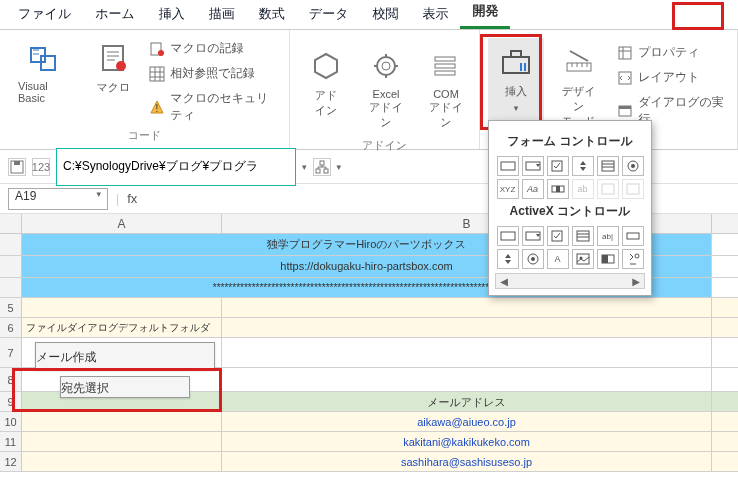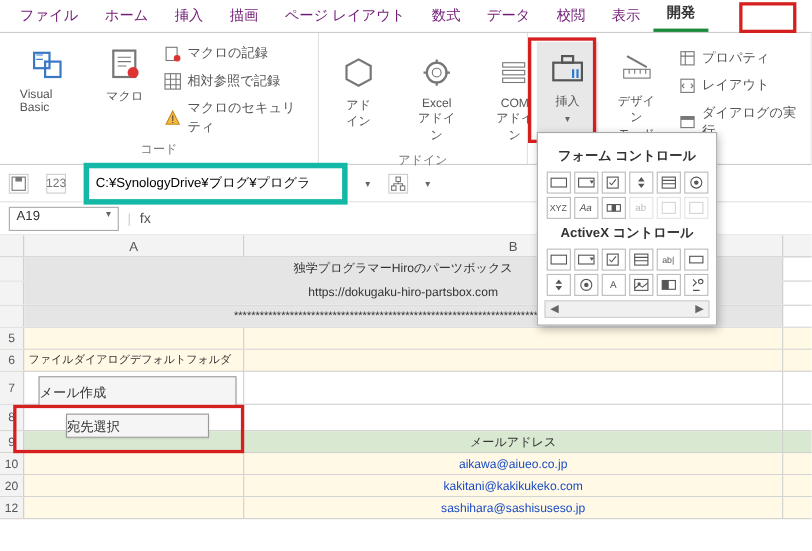--- a/index.html
+++ b/index.html
@@ -1,49 +1,49 @@
 <!DOCTYPE html>
 <html><head>
 <meta charset="utf-8">
 <style>
 *{box-sizing:border-box;margin:0;padding:0;font-family:"Meiryo","Yu Gothic",sans-serif}
 body{background:#fff;font-size:12px;color:#333;width:738px;height:501px;overflow:hidden;position:relative}
 .tabs{display:flex;gap:0;padding:2px 6px 0;border-bottom:1px solid #ccc;height:30px;align-items:flex-end}
-.tab{padding:5px 12px 6px;font-size:13px;color:#701a75;cursor:pointer}
+.tab{padding:5px 12px 6px;font-size:13px;color:#0f172a;cursor:pointer}
 .tab.active{color:#333;border-bottom:3px solid #1a8a3a;font-weight:bold}
 .rb{display:flex;border-bottom:1px solid #ccc;height:120px;background:#fff}
 .group{display:flex;flex-direction:column;border-right:1px solid #e0e0e0;padding:4px 8px}
 .group-label{text-align:center;font-size:11px;color:#777;margin-top:auto;padding:2px 0}
 .big-btn{display:flex;flex-direction:column;align-items:center;gap:4px;padding:6px 10px;font-size:11px;color:#555;cursor:pointer}
 .big-icon{width:36px;height:36px;display:flex;align-items:center;justify-content:center}
 .mini-row{display:flex;align-items:center;gap:5px;padding:2px 4px;font-size:12px;color:#555;cursor:pointer}
 .mini-row .ic{width:16px;height:16px;display:inline-flex;align-items:center;justify-content:center}
 .group-code{width:290px}
 .group-code-inner{display:flex;gap:4px}
 .group-addin{width:190px}
 .group-ctrl{width:140px}
-.addin-row{display:flex;gap:15px;justify-content:flex-start;padding-top:8px}
-.subbar{display:flex;align-items:center;gap:16px;padding:6px 8px;border-bottom:1px solid #e0e0e0;height:34px}
+.addin-row{display:flex;gap:4px;justify-content:flex-start;padding-top:8px}
+.subbar{display:flex;align-items:center;gap:6px;padding:6px 8px;border-bottom:1px solid #e0e0e0;height:34px}
 .subbar .ic{width:18px;height:18px;display:inline-flex;align-items:center;justify-content:center;border:1px solid #ccc;font-size:10px;color:#777}
-.subbar input{flex:0 0 240px;height:38px;border:5px solid #14b8a6;padding:0 6px;font-size:12px}
+.subbar input{flex:0 0 240px;height:38px;border:1px solid #14b8a6;padding:0 6px;font-size:12px}
 .namebox-row{display:flex;align-items:center;gap:8px;padding:4px 8px;height:30px;border-bottom:1px solid #e0e0e0}
 .namebox{width:100px;height:22px;border:1px solid #aaa;padding:0 6px;font-size:12px;display:flex;align-items:flex-start}
 .fx{color:#555;font-size:13px}
 .grid{position:relative}
 .col-headers{display:flex;height:20px;background:#f3f3f3;border-bottom:1px solid #ccc}
 .corner{width:22px;border-right:1px solid #ccc}
 .ch{flex:0 0 auto;text-align:center;font-size:12px;color:#555;border-right:1px solid #ccc;line-height:20px}
 .ch-a{width:200px}
 .ch-b{width:490px}
 .row{display:flex;height:20px;border-bottom:1px solid #d0d0d0}
 .rh{width:22px;background:#f3f3f3;border-right:1px solid #ccc;text-align:center;font-size:11px;color:#555;line-height:20px}
 .cell{border-right:1px solid #d0d0d0;padding:0 4px;font-size:11px;line-height:20px;overflow:hidden;white-space:nowrap}
 .ca{width:200px}
 .cb{width:490px;text-align:center}
-.merged{width:690px;text-align:center;background:#e5e5e5}
+.merged{width:690px;text-align:center;background:#7dd3fc}
 .link{color:#1a4bc4;}
 .bg-cream{background:#fff9e6}
 .bg-green{background:#d9e8d0}
 .btn-overlay{position:absolute;border:1px solid #999;background:#f5f5f5;text-align:left;font-size:12px;line-height:28px;box-shadow:0 1px 2px rgba(0,0,0,0.15)}
 .redbox{position:absolute;border:3px solid #d62020;pointer-events:none}
 .popup{position:absolute;top:120px;left:488px;width:164px;background:#fff;border:1px solid #aaa;box-shadow:2px 3px 8px rgba(0,0,0,0.3);padding:8px 6px 6px;z-index:50}
 .popup h4{font-size:12px;font-weight:bold;margin:4px 0 6px;text-align:center}
 .popup-grid{display:grid;grid-template-columns:repeat(6,22px);gap:3px;justify-content:center;margin-bottom:0}
 .pi{width:22px;height:20px;border:1px solid #bbb;display:flex;align-items:center;justify-content:center;font-size:9px;color:#555;background:#fff;cursor:pointer}
 .scrollbar{height:16px;background:#f0f0f0;border:1px solid #ccc;display:flex;align-items:center;margin-top:4px}
@@ -53,21 +53,20 @@
 svg{display:block}
 </style>
 </head>
 <body>
 
 <div class="tabs">
   <div class="tab">ファイル</div>
   <div class="tab">ホーム</div>
   <div class="tab">挿入</div>
   <div class="tab">描画</div>
-  <div class="tab">ページ レイアウト</div>
   <div class="tab">数式</div>
   <div class="tab">データ</div>
   <div class="tab">校閲</div>
   <div class="tab">表示</div>
   <div class="tab active">開発</div>
 </div>
 
 <div class="rb">
   <div class="group group-code">
     <div class="group-code-inner">
@@ -291,21 +290,21 @@
       <div class="rh">9</div>
       <div class="cell ca"></div>
       <div class="cell cb">メールアドレス</div>
     </div>
   <div class="row bg-cream">
       <div class="rh">10</div>
       <div class="cell ca"></div>
       <div class="cell cb link">aikawa@aiueo.co.jp</div>
     </div>
   <div class="row bg-cream">
-      <div class="rh">20</div>
+      <div class="rh">11</div>
       <div class="cell ca"></div>
       <div class="cell cb link">kakitani@kakikukeko.com</div>
     </div>
   <div class="row bg-cream">
       <div class="rh">12</div>
       <div class="cell ca"></div>
       <div class="cell cb link">sashihara@sashisuseso.jp</div>
     </div>
 
   <div class="btn-overlay" style="top:128px;left:35px;width:180px;height:28px">メール作成</div>

